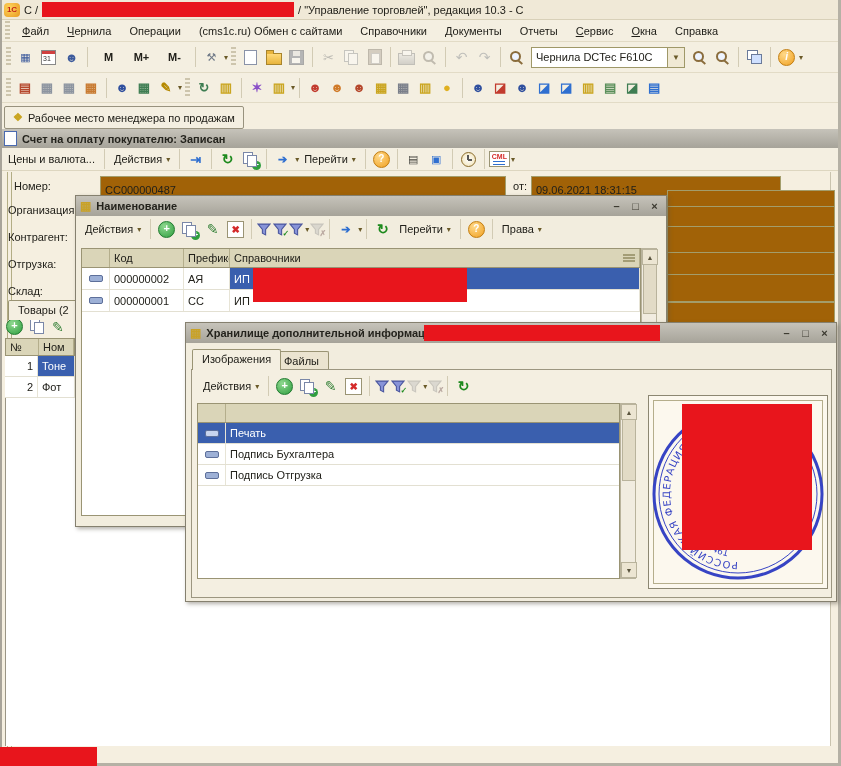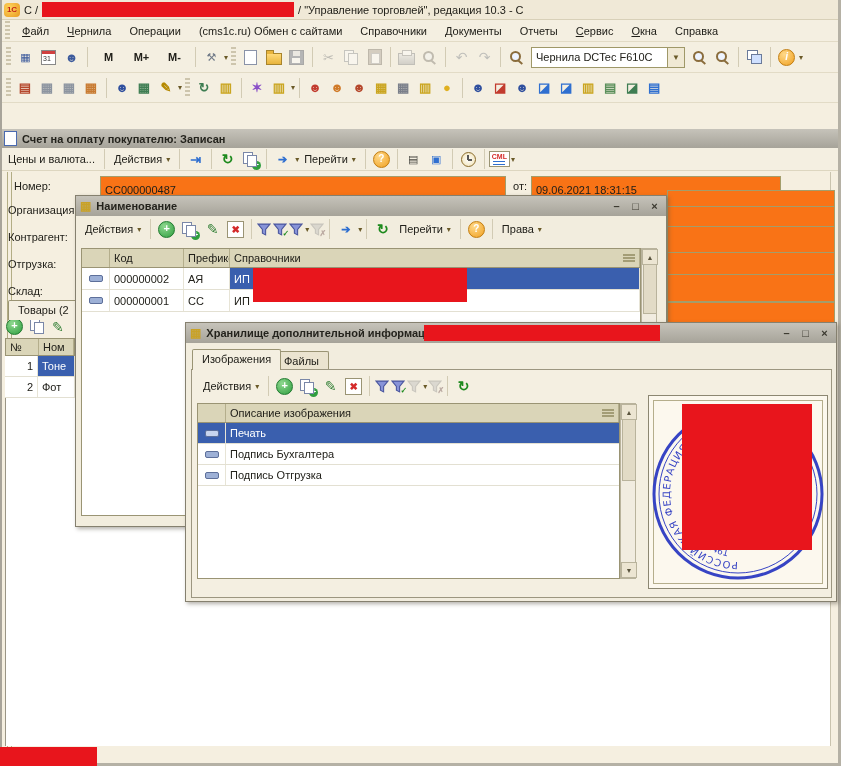--- a/index.html
+++ b/index.html
@@ -102,21 +102,21 @@
   .tc{padding:0 4px;border-right:1px solid #e7e4d6;display:flex;align-items:center;white-space:nowrap;overflow:hidden;box-sizing:border-box}
   .mark{width:28px;min-width:28px;display:flex;align-items:center;justify-content:center;border-right:1px solid #e7e4d6;box-sizing:border-box}
   .pill{width:12px;height:5px;background:#9db0d6;border:1px solid #5d6f9a;border-radius:2px}
   .sel .pill{background:#c8d4ee}
   .sort{width:12px;height:8px;margin-left:auto;background:linear-gradient(180deg,#a39d76 0 2px,transparent 2px 3px,#a39d76 3px 5px,transparent 5px 6px,#a39d76 6px 8px)}
   .selcell{background:#3a5fae;color:#fff}
   .vsb{position:absolute;width:16px;background:#f1ece0;border:1px solid #b9b39c;box-sizing:border-box}
   .sbtn{position:absolute;left:0;width:14px;height:14px;background:#ece5d2;border:1px solid #b9b39c;
         display:flex;align-items:center;justify-content:center;font-size:7px;color:#5a543e}
   .thumb{position:absolute;left:1px;width:12px;background:#e2dbc6;border:1px solid #b9b39c}
-  .inp{position:absolute;background:#f97316;border:1px solid #a39d6b;padding:13px 4px;display:flex;align-items:center;box-sizing:border-box;white-space:nowrap;overflow:hidden}
+  .inp{position:absolute;background:#a16207;border:1px solid #a39d6b;padding:13px 4px;display:flex;align-items:center;box-sizing:border-box;white-space:nowrap;overflow:hidden}
   .lbl{position:absolute;white-space:nowrap}
   .tab{position:absolute;border:1px solid #9a9474;border-bottom:none;border-radius:2px 2px 0 0;padding:3px 9px;background:#ebe4d0}
   .tab.act{background:#f4efe1;z-index:2}
   
   #stamp-panel{overflow:hidden;background:#fcf8ee;border:1px solid #8c8772}
   #stamp-panel .inner{position:absolute;left:4px;top:4px;right:4px;bottom:4px;border:1px solid #b5ae8c}
 </style>
 </head>
 <body>
 
@@ -241,20 +241,24 @@
     <b class="ci" data-g="◪" style="color:#c23b2e"></b>
     <b class="ci" data-g="☻" style="color:#2f4f9e"></b>
     <b class="ci" data-g="◪" style="color:#2f6fd0"></b>
     <b class="ci" data-g="◪" style="color:#2f6fd0"></b>
     <b class="ci" data-g="▥" style="color:#caa520"></b>
     <b class="ci" data-g="▤" style="color:#5a8f5a"></b>
     <b class="ci" data-g="◪" style="color:#3e7d52"></b>
     <b class="ci" data-g="▤" style="color:#2f6fd0"></b>
   </div>
 
+  <div class="abs wpbtn">
+    <b class="gi" data-g="❖" style="color:#caa520"></b>
+    <span>Рабочее место менеджера по продажам</span>
+  </div>
 
   <div class="abs wt" style="left:0;top:129px;width:841px;height:19px">
     <span class="i-page" style="border-color:#4a6ab0"></span>
     <span>Счет на оплату покупателю: Записан</span>
   </div>
   <div class="abs tbar" style="left:0;top:148px;width:841px;height:23px;border-bottom:1px solid #ddd6c0">
     <span class="abtn">Цены и валюта...</span>
     <span class="sep"></span>
     <span class="abtn">
         <span>Действия</span>
@@ -523,24 +527,20 @@
           <span class="ov" style="color:#d42a2a">✗</span>
         </span>
       <span class="sep"></span>
       <span class="ib">
           <span class="gi i-ref"></span>
         </span>
     </div>
 
     <div class="ghead" style="left:11px;top:80px;width:423px;height:20px">
       <span class="hc" style="width:28px"></span>
-      <span class="hc" style="flex:1">
-          <span>Описание изображения</span>
-          <span class="sort"></span>
-        </span>
     </div>
     <div class="tbody" style="left:11px;top:100px;width:423px;height:156px">
       <div class="trow sel" style="height:20px">
         <span class="mark">
             <span class="pill"></span>
           </span>
         <span class="tc" style="flex:1;border:none">Печать</span>
       </div>
       <div class="trow" style="height:20px">
         <span class="mark">

